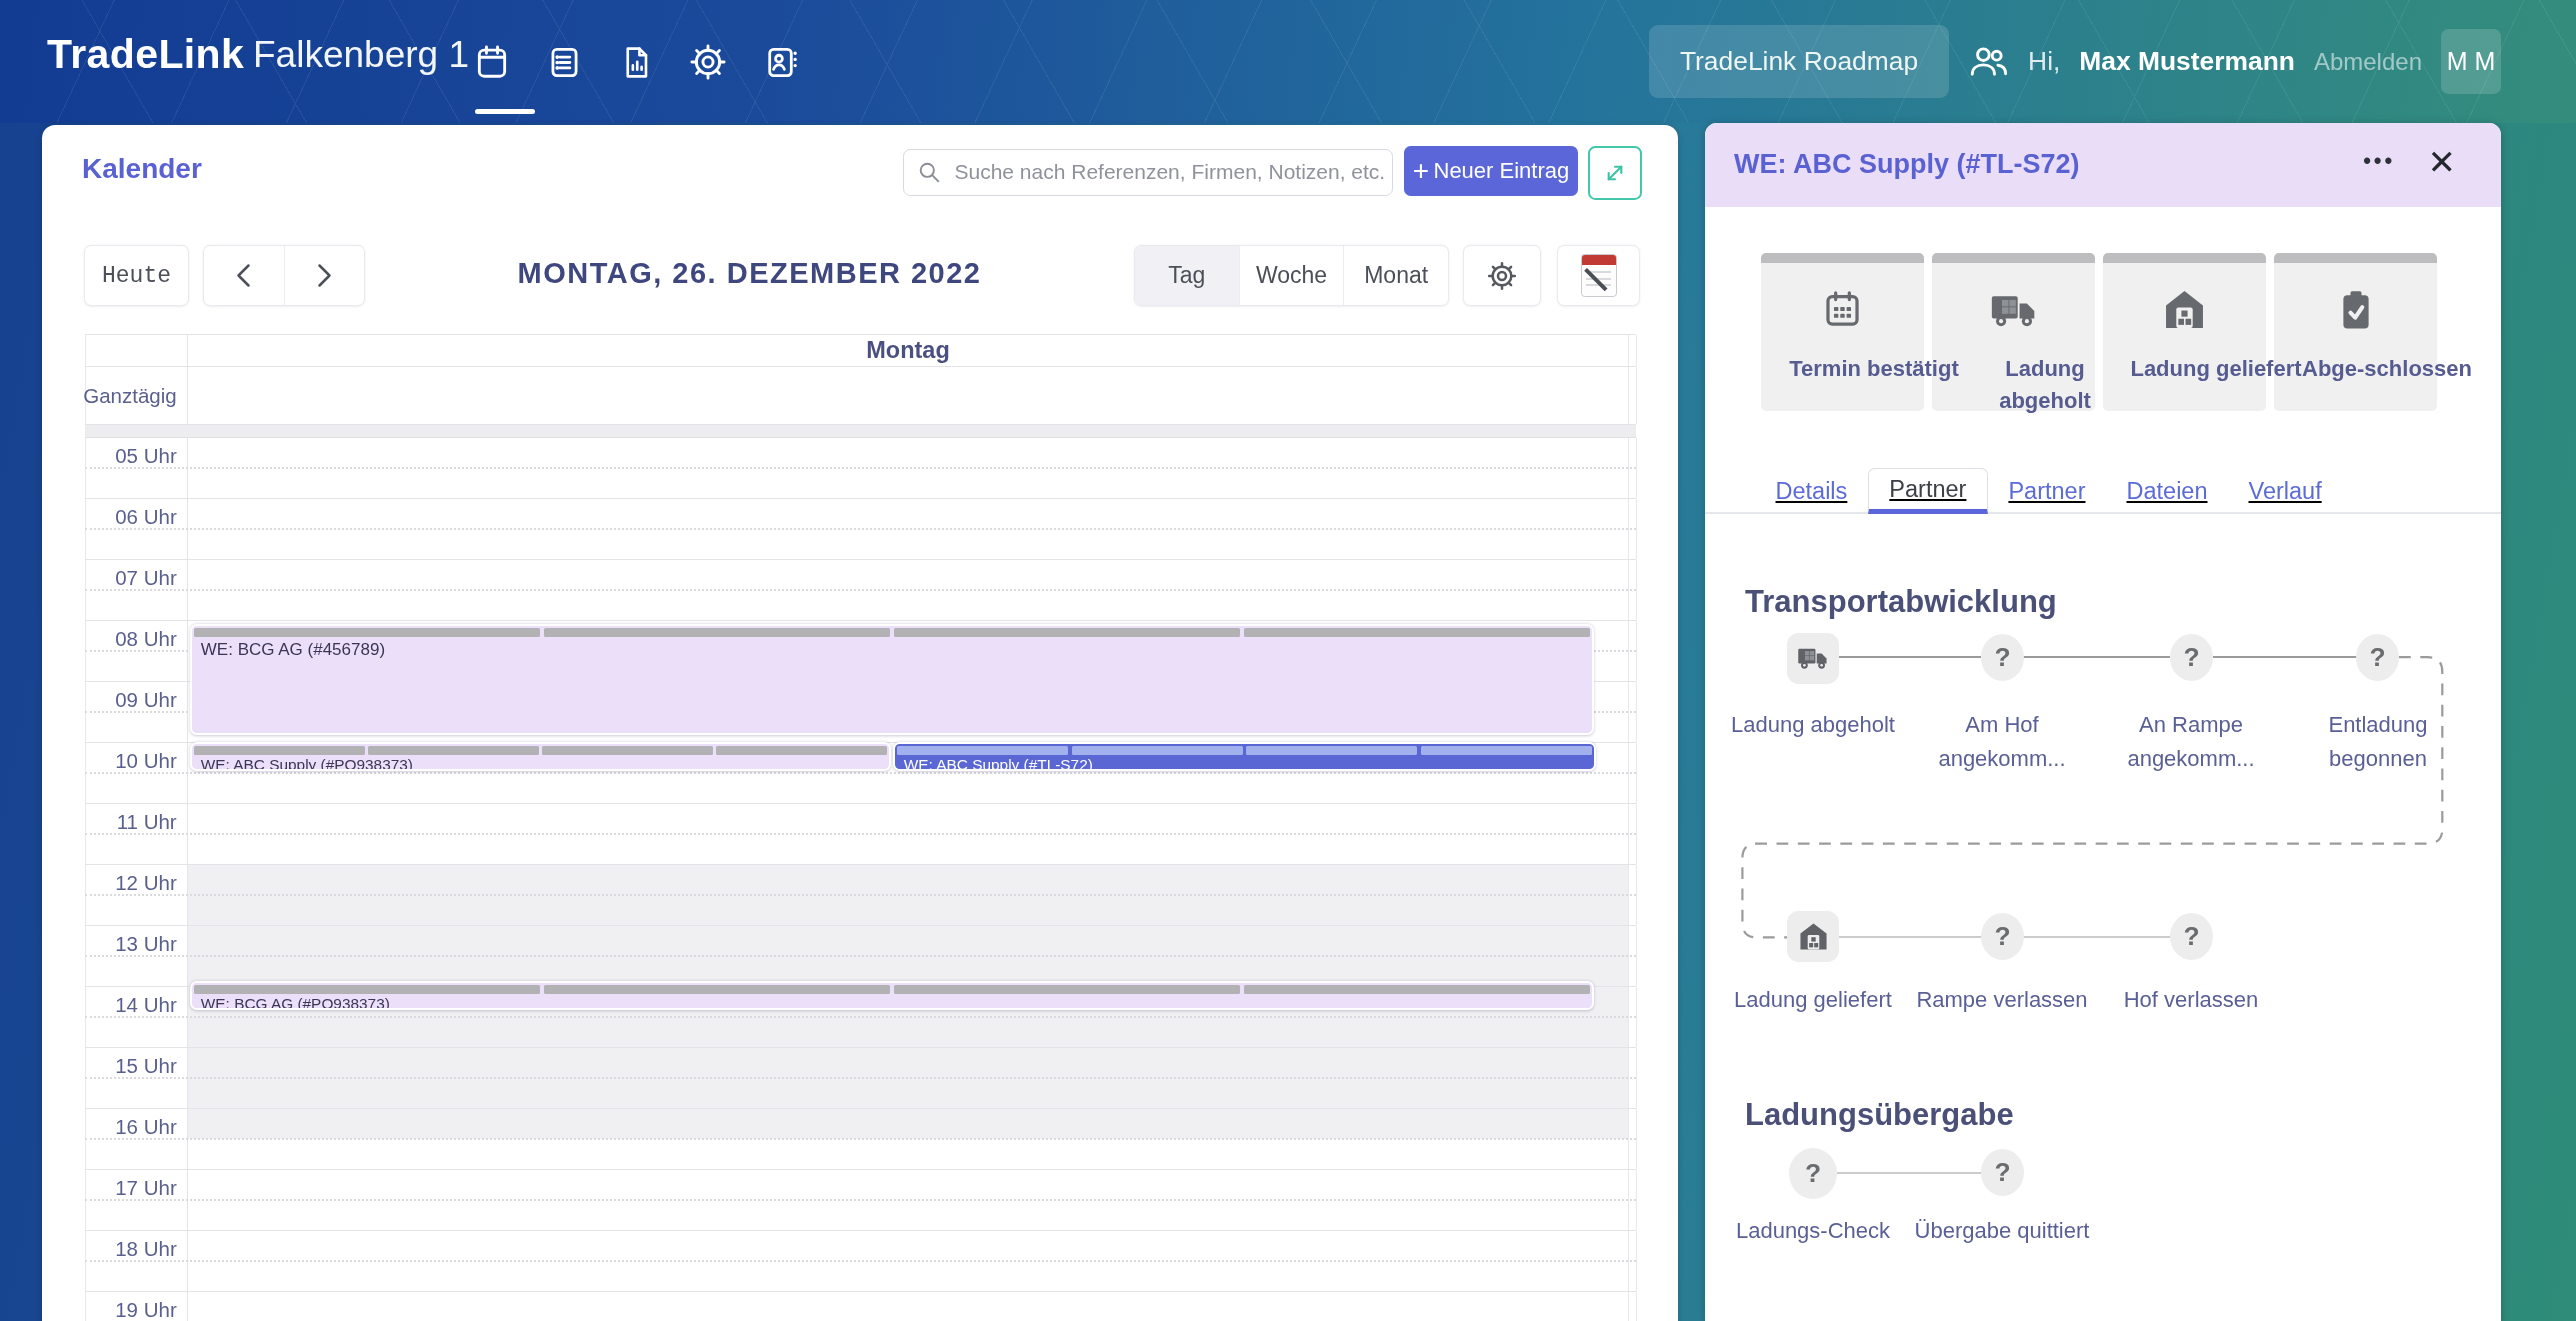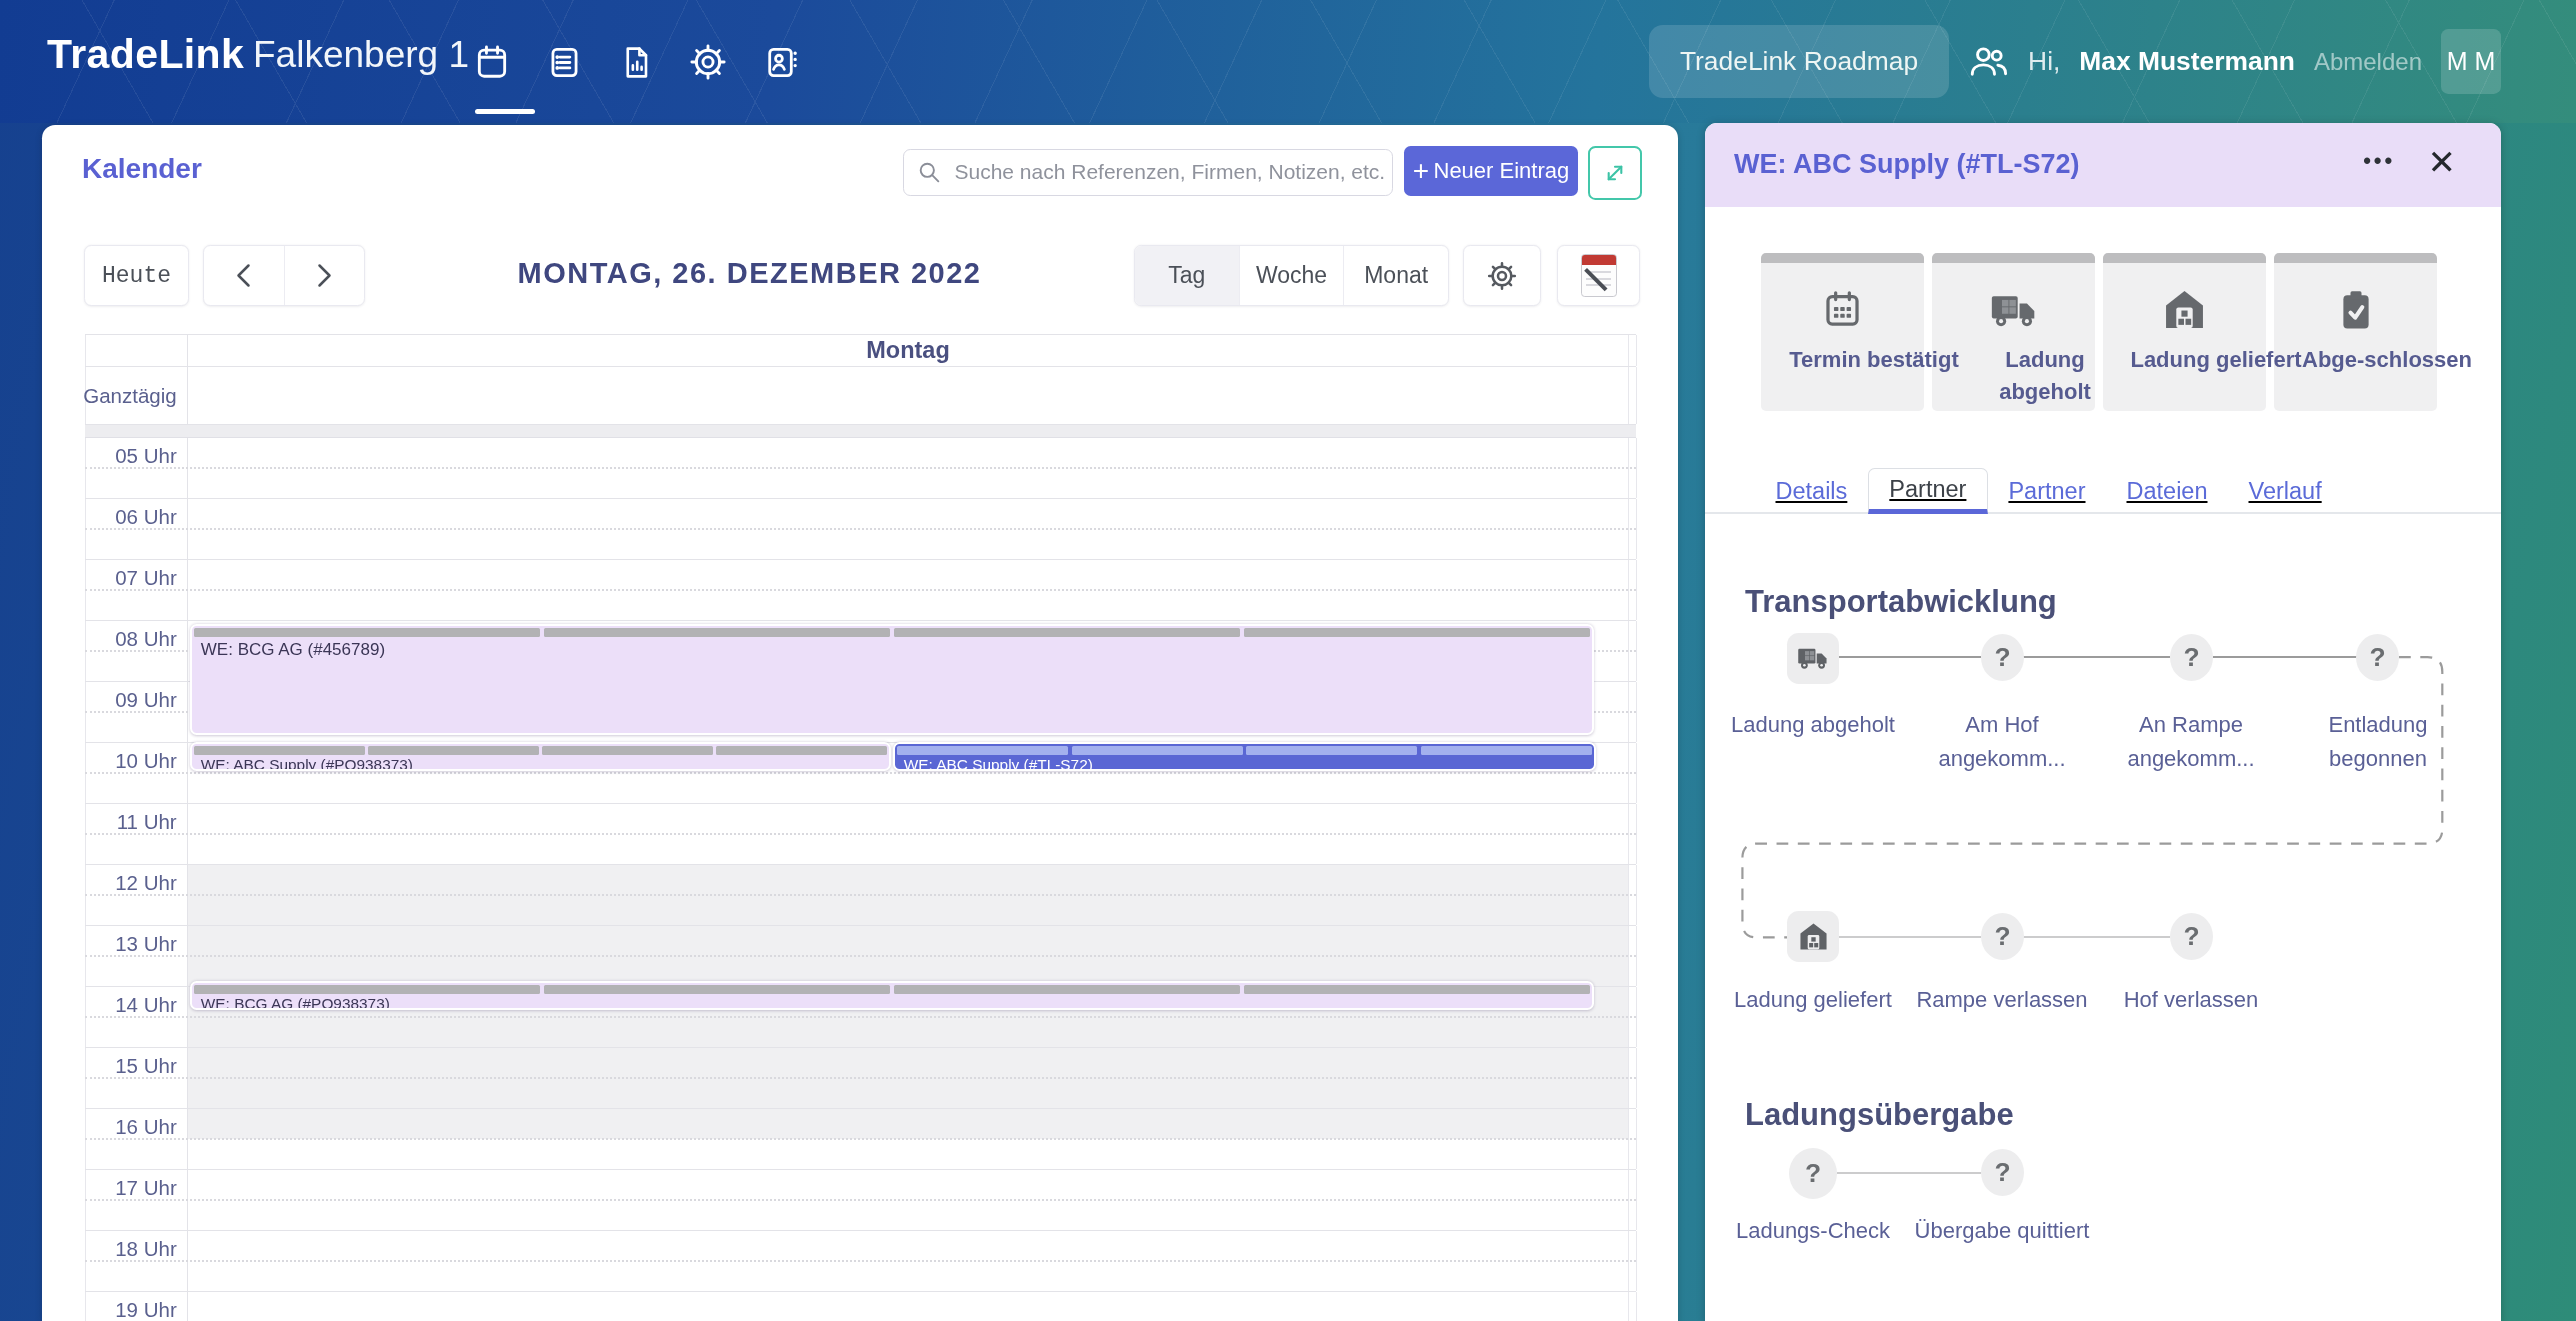--- a/index.html
+++ b/index.html
@@ -11,21 +11,21 @@
     background:linear-gradient(95deg,#123c92 0%,#1b4a9b 30%,#24749c 62%,#348d7c 100%);}
   .navbar::after{content:"";position:absolute;inset:0;opacity:.07;
     background:repeating-linear-gradient(115deg,transparent 0 103px,#ffffff 103px 104px),
                repeating-linear-gradient(60deg,transparent 0 132px,#ffffff 132px 133px);}
   .brand{position:absolute;left:47px;top:31px;font-size:41px;font-weight:800;color:#ffffff;letter-spacing:0.4px;z-index:2;}
   .site{position:absolute;left:253px;top:34px;font-size:37px;font-weight:300;color:#f2f6fa;z-index:2;}
   .nav-icons{position:absolute;left:473px;top:43px;display:flex;gap:34px;z-index:2;}
   .nav-icon{width:38px;height:38px;display:flex;align-items:center;justify-content:center;cursor:pointer;}
   .nav-underline{position:absolute;left:475px;top:109px;width:60px;height:5.1px;border-radius:2.9px;background:#ffffff;z-index:2;}
   .nav-right{position:absolute;right:75px;top:0;height:123px;display:flex;align-items:center;gap:19px;z-index:2;}
-  .roadmap-btn{height:65px;padding:4px 31px;border-radius:14px;background:rgba(255,255,255,.14);
+  .roadmap-btn{height:65px;padding:4px 31px;border-radius:9px;background:rgba(255,255,255,.14);
     color:#eef6f4;font-size:26.4px;display:flex;align-items:center;cursor:pointer;}
   .greet{font-size:26.4px;color:rgba(255,255,255,.85);}
   .uname{font-size:26.4px;font-weight:700;color:#ffffff;}
   .logout{font-size:24px;color:rgba(255,255,255,.55);cursor:pointer;}
   .avatar{width:60px;height:65px;border-radius:7.3px;background:rgba(255,255,255,.16);
     color:#ffffff;font-size:25px;display:flex;align-items:center;justify-content:center;cursor:pointer;}
 
   
   .cal-card{position:absolute;left:42px;top:125px;width:1636px;height:1197px;background:#ffffff;
     border-radius:13.2px 13.2px 0 0;box-shadow:0 1.5px 7.3px rgba(0,0,0,.18);}
@@ -105,21 +105,21 @@
     border-radius:11.7px 11.7px 0 0;box-shadow:0 1.5px 8.8px rgba(0,0,0,.22);overflow:hidden;}
   .panel-head{position:absolute;left:0;top:0;width:100%;height:84px;background:#e9ddf8;border-radius:11.7px 11.7px 0 0;}
   .panel-title{position:absolute;left:29px;top:26.4px;font-size:27px;font-weight:700;color:#5a61d2;}
   .panel-menu{position:absolute;right:106px;top:25px;font-size:22px;letter-spacing:2.9px;color:#2e3238;cursor:pointer;font-weight:700;}
   .panel-close{position:absolute;right:45px;top:19px;font-size:34px;color:#24282d;cursor:pointer;}
 
   .cards{position:absolute;left:56px;top:130px;display:flex;gap:8px;}
   .scard{width:163px;height:158px;background:#f0f0f1;border-radius:5.1px;overflow:hidden;cursor:pointer;}
   .scard .bar{height:9.5px;background:#bdbdbf;}
   .scard .sicon{height:67px;display:flex;align-items:flex-end;justify-content:center;}
-  .scard .slabel{margin-top:14px;text-align:center;font-size:22px;font-weight:700;color:#565b90;line-height:32px;
+  .scard .slabel{margin-top:23px;text-align:center;font-size:22px;font-weight:700;color:#565b90;line-height:32px;
     padding:0 25px;}
 
   .tabs{position:absolute;left:0;top:345px;width:100%;height:47px;}
   .tabs .baseline{position:absolute;left:0;right:0;top:44px;height:2.2px;background:#e4e7eb;}
   .tabrow{position:absolute;left:50px;top:0;display:flex;align-items:stretch;height:46px;text-decoration:underline;}
   .tab{padding:0 20.5px;display:flex;align-items:center;font-size:23.5px;color:#5b6bd8;cursor:pointer;}
   .tab.active{color:#3c4148;background:#ffffff;border:1.5px solid #dcdfe4;border-bottom:5.1px solid #5b67d8;
     border-radius:6.6px 6.6px 0 0;z-index:2;}
 
   .sec-heading{position:absolute;left:40px;font-size:31px;font-weight:700;color:#4a5078;}

